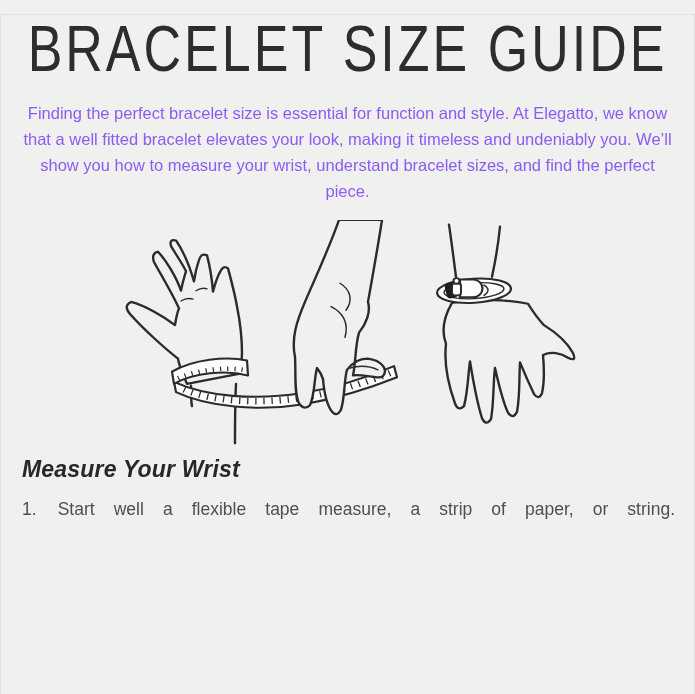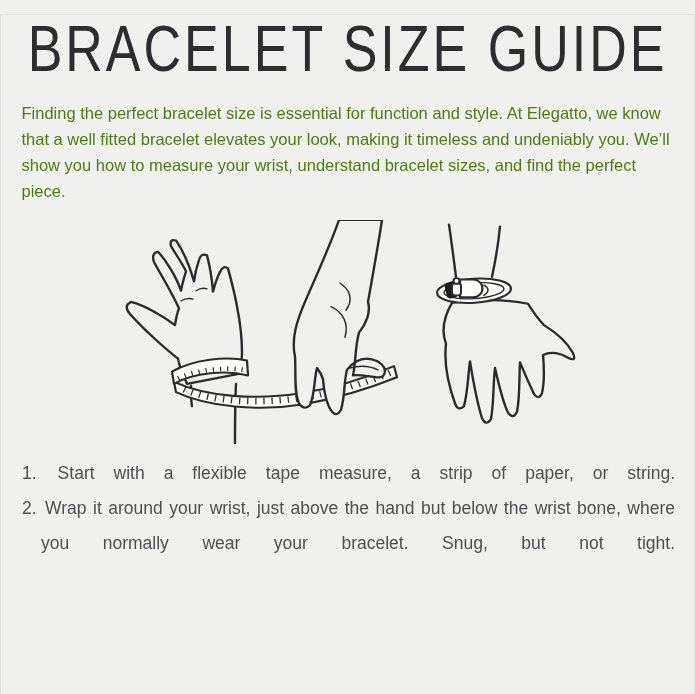--- a/index.html
+++ b/index.html
@@ -21,23 +21,24 @@
     font-weight:300;
     letter-spacing:3px;
     color:#2d2d2f;
     transform:scaleY(1.26);
     transform-origin:50% 20%;
     white-space:nowrap;
   }
   .intro{
     max-width:652px;
     margin:26px auto 16px auto;
+    text-align:center;
     font-size:16.5px;
     line-height:26px;
-    color:#4d7c0f;
+    color:#8b5cf6;
   }
   .illustration-wrap{
     width:520px;height:228px;
     margin:2px auto 0 auto;
   }
   .section-heading{
     margin:6px 0 0 22px;
     font-size:23px;
     line-height:30px;
     font-weight:bold;
@@ -180,25 +181,22 @@
           <rect x="357.5" y="67" width="11" height="17" rx="4" fill="#1d1d1f" transform="rotate(-12 363 75)"></rect>
           <path d="M372,64 h13 a9.5,9.5 0 0 1 0,19 h-13 z" fill="#fdfdfc" stroke="#2b2b2d" stroke-width="2.2" stroke-linejoin="round"></path>
           <rect x="364" y="68" width="9" height="13" rx="3" fill="#fdfdfc" stroke="#2b2b2d" stroke-width="2"></rect>
           <circle cx="368.5" cy="65.5" r="3" fill="#fdfdfc" stroke="#2b2b2d" stroke-width="2"></circle>
           <path class="thin" d="M396,70 q8,5 0,11"></path>
         </g>
       </g>
     </svg>
   </div>
 
+  <h2 class="section-heading">Measure Your Wrist</h2>
 
   <div class="steps">
     <div class="step justify-last">
       <span class="num">1.</span>
-      <span>Start with a flexible tape measure, a strip of paper, or string.</span>
-    </div>
-    <div class="step justify-last">
-      <span class="num">2.</span>
-      <span>Wrap it around your wrist, just above the hand but below the wrist bone, where you normally wear your bracelet. Snug, but not tight.</span>
+      <span>Start well a flexible tape measure, a strip of paper, or string.</span>
     </div>
   </div>
 
 </div>
 
 </body></html>

